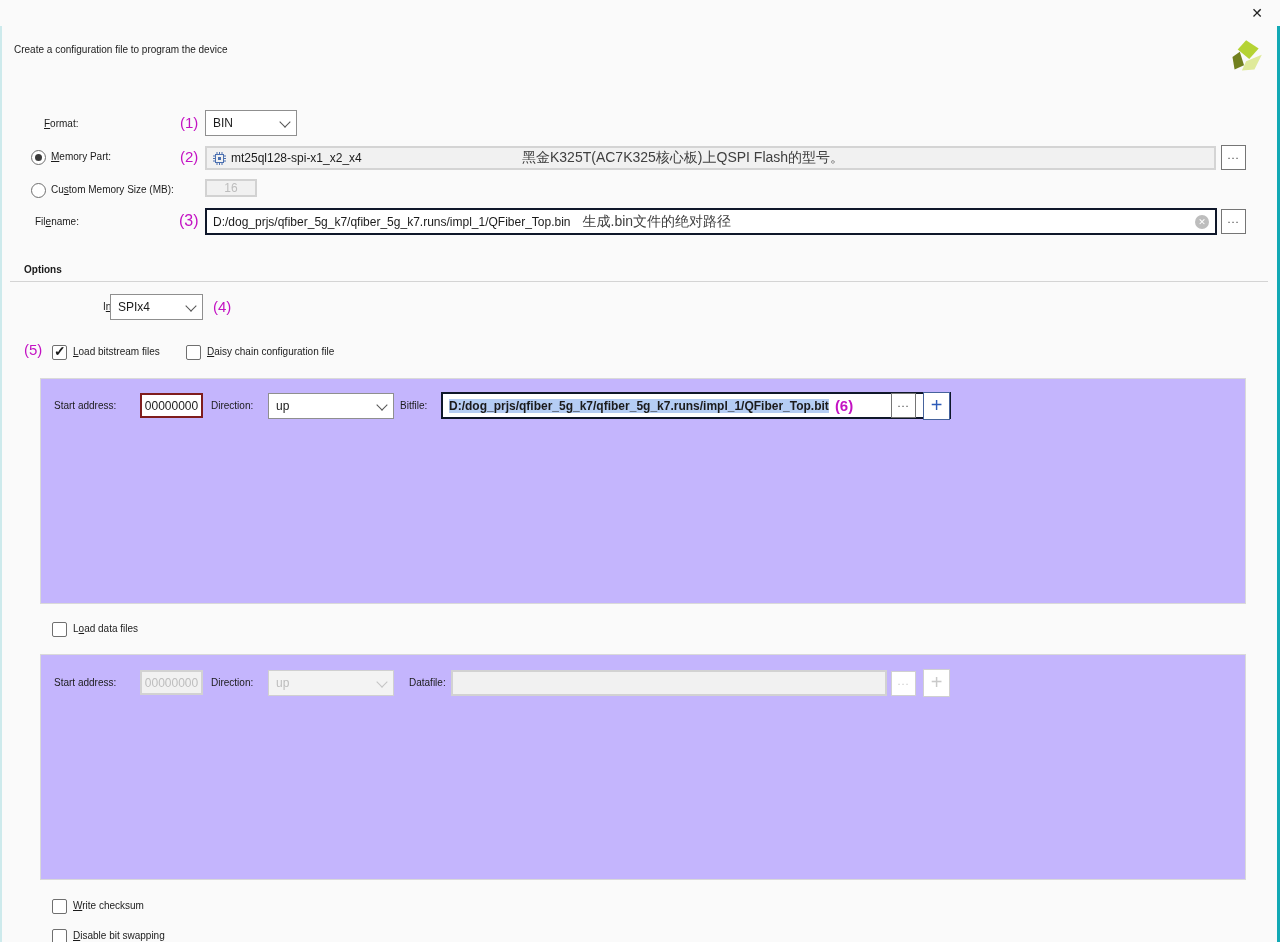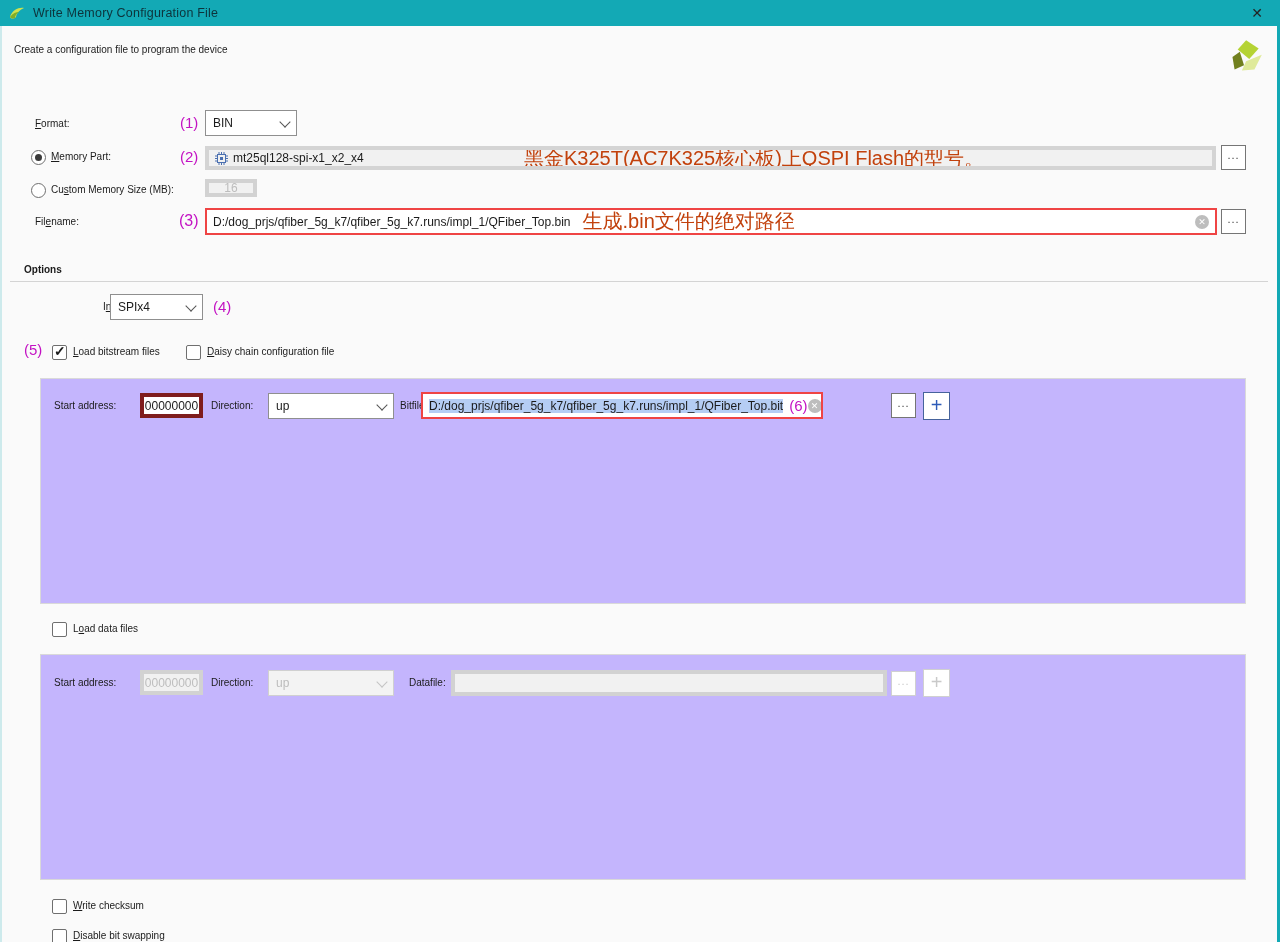--- a/index.html
+++ b/index.html
@@ -10,31 +10,31 @@
   .titlebar .title{font-size:12.5px;color:#0d333b;margin-left:7px;letter-spacing:.2px;}
   .close-btn{position:absolute;right:8px;top:0;width:30px;height:26px;display:flex;align-items:center;justify-content:center;font-size:14px;color:#222;cursor:default;}
 
   
   .edge-left{position:absolute;left:0;top:26px;width:2px;height:916px;background:#cdeaec;}
   .edge-right{position:absolute;right:0;top:26px;width:3px;height:916px;background:#13a9b5;}
 
   .lbl{position:absolute;font-size:10px;color:#1b1b1b;white-space:nowrap;}
   .bold{font-weight:bold;}
   .ann{position:absolute;color:#c312c3;font-size:15px;white-space:nowrap;}
-  .note{color:#c2410c;font-size:20px;white-space:nowrap;}
+  .note{color:#404040;font-size:14px;white-space:nowrap;}
 
   .combo{position:absolute;display:flex;align-items:center;background:#fff;border:1px solid #8f8f8f;box-sizing:border-box;font-size:12px;padding:0 7px;color:#1b1b1b;}
   .chev{margin-left:auto;width:7px;height:7px;border-right:1.5px solid #555;border-bottom:1.5px solid #555;transform:rotate(45deg);margin-top:-3px;}
   .combo.disabled{background:#f3f3f3;color:#bcbcbc;border-color:#d0d0d0;}
   .combo.disabled .chev{border-color:#c4c4c4;}
 
-  .input{position:absolute;background:#fff;border:4px solid #7f1d1d;box-sizing:border-box;font-size:12px;display:flex;align-items:center;padding:0 6px;color:#1b1b1b;white-space:nowrap;overflow:hidden;}
+  .input{position:absolute;background:#fff;border:2px solid #7f1d1d;box-sizing:border-box;font-size:12px;display:flex;align-items:center;padding:0 6px;color:#1b1b1b;white-space:nowrap;overflow:hidden;}
   .input.readonly{background:#f1f1f1;border-color:#d4d4d4;}
   .input.disabled{background:#f1f1f1;border-color:#d2d2d2;color:#bdbdbd;}
-  .input.focused{border:2px solid #ef4444;}
+  .input.focused{border:2px solid #0f172a;}
   .center{justify-content:center;}
   .sel{background:#b5cdf4;}
 
   .btn{position:absolute;background:#fff;border:1px solid #757575;box-sizing:border-box;display:flex;align-items:center;justify-content:center;color:#3c3c3c;font-size:11px;}
   .btn .dots{letter-spacing:1px;transform:translateY(-3px);}
   .btn.disabled{border-color:#d0d0d0;color:#c9c9c9;}
   .btn.plus{font-size:20px;color:#2d5bb8;border-color:#46639c;}
   .btn.plus span{transform:translateY(-1px);}
   .btn.plus.disabled{color:#c9c9c9;border-color:#d0d0d0;}
 
@@ -48,40 +48,33 @@
 
   .clear-ic{width:14px;height:14px;border-radius:50%;background:#bdbdbd;color:#fff;font-size:9px;display:flex;align-items:center;justify-content:center;margin-left:auto;flex:none;}
   .chip-ic{flex:none;margin-right:5px;display:flex;}
   u{text-decoration:underline;}
 </style>
 </head>
 <body>
 
 <div class="window">
 
-  <div class="titlebar">
-    <svg width="18" height="18" viewBox="0 0 18 18">
-      <path d="M2 13 C4 6 11 3 16 4 C12 6 9 8 8 13 C6 15 3 15 2 13 Z" fill="#cfe24f"></path>
-      <path d="M2 13 C5 9 8 8 11 8 C8 10 7 12 7 14 C5 15 3 14 2 13 Z" fill="#7fae2a"></path>
-    </svg>
-    <span class="title">Write Memory Configuration File</span>
-  </div>
   <div class="close-btn">✕</div>
 
   <div class="edge-left"></div>
   <div class="edge-right"></div>
 
   <div class="lbl" style="left:14px;top:44px;">Create a configuration file to program the device</div>
   <svg style="position:absolute;left:1222px;top:36px;" width="44" height="44" viewBox="0 0 42 42">
     <polygon points="23,4 35,12 26,22 15,13" fill="#b5d334"></polygon>
     <polygon points="10,20 17,15 21,28 12,32" fill="#71801f"></polygon>
     <polygon points="23,24 38,18 31,32 19,33" fill="#dfea9a"></polygon>
   </svg>
 
-  <div class="lbl" style="left:35px;top:118px;"><u>F</u>ormat:</div>
+  <div class="lbl" style="left:44px;top:118px;"><u>F</u>ormat:</div>
   <div class="ann" style="left:180px;top:114px;">(1)</div>
   <div class="combo" style="left:205px;top:110px;width:92px;height:26px;">
     <span>BIN</span>
     <span class="chev"></span>
   </div>
 
   <div class="radio checked" style="left:31px;top:150px;"></div>
   <div class="lbl" style="left:51px;top:151px;"><u>M</u>emory Part:</div>
   <div class="ann" style="left:180px;top:148px;">(2)</div>
   <div class="input readonly" style="left:205px;top:146px;width:1011px;height:24px;">
@@ -136,21 +129,21 @@
     <div class="lbl" style="left:13px;top:21px;">Start address:</div>
     <div class="input center" style="left:99px;top:14px;width:63px;height:25px;">
       <span>00000000</span>
     </div>
     <div class="lbl" style="left:170px;top:21px;">Direction:</div>
     <div class="combo" style="left:227px;top:14px;width:126px;height:26px;">
       <span>up</span>
       <span class="chev"></span>
     </div>
     <div class="lbl" style="left:359px;top:21px;">Bitfile:</div>
-    <div class="input focused" style="left:380px;top:13px;width:402px;height:27px;">
+    <div class="input focused" style="left:400px;top:13px;width:510px;height:27px;font-weight:bold;">
       <span class="sel">D:/dog_prjs/qfiber_5g_k7/qfiber_5g_k7.runs/impl_1/QFiber_Top.bit</span>
       <span class="ann" style="position:static;margin-left:6px;">(6)</span>
       <span class="clear-ic">✕</span>
     </div>
     <div class="btn" style="left:850px;top:14px;width:25px;height:25px;">
         <span class="dots">...</span>
       </div>
     <div class="btn plus" style="left:882px;top:13px;width:27px;height:28px;">
         <span>+</span>
       </div>

